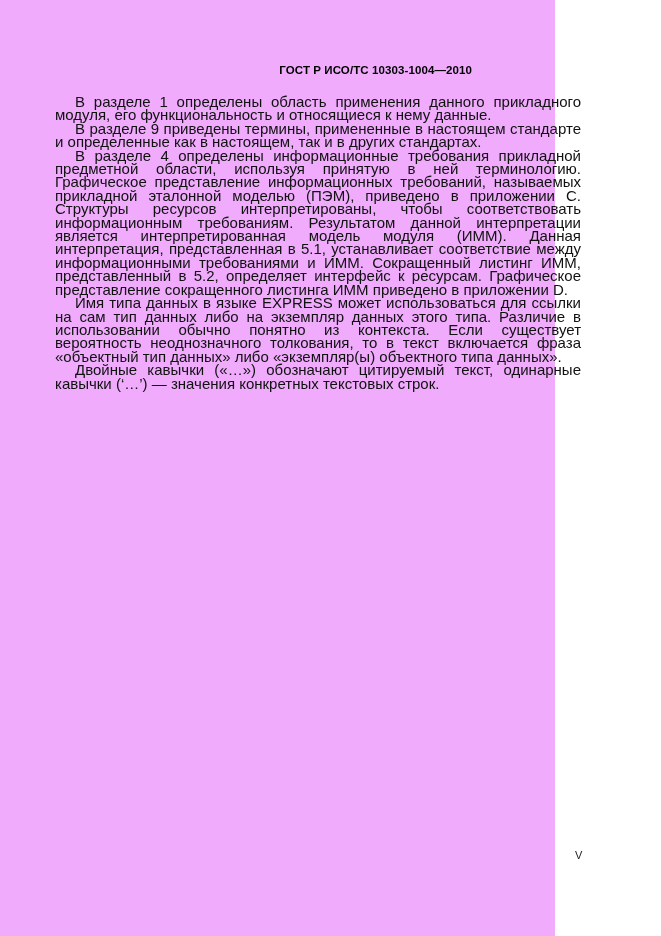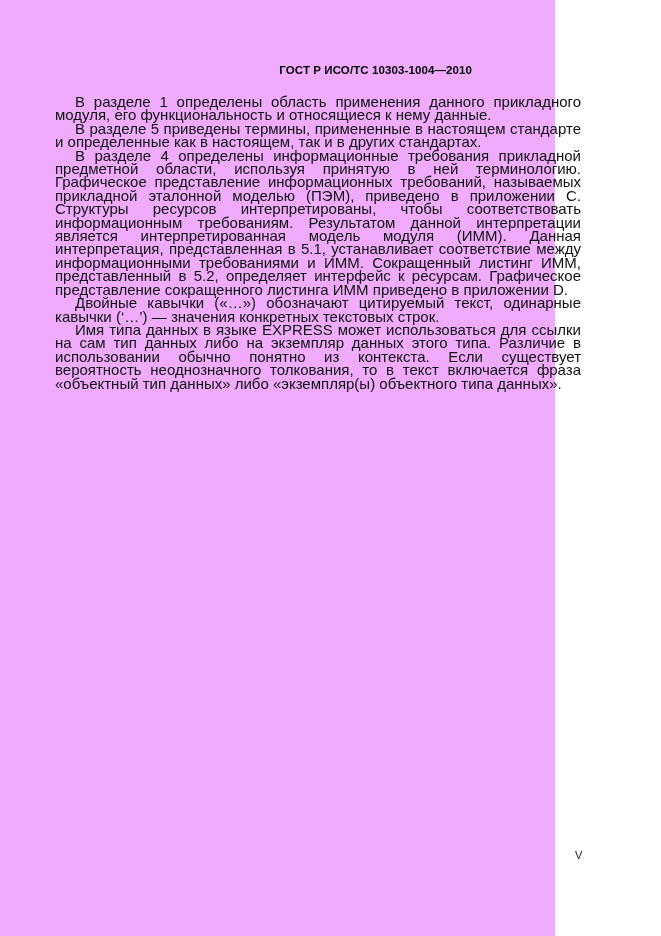--- a/index.html
+++ b/index.html
@@ -24,20 +24,20 @@
   }
 </style>
 </head>
 <body>
 
 <div class="page">
   <div class="header">ГОСТ Р ИСО/ТС 10303-1004—2010</div>
 
   <div class="body-text">
     <p>В разделе 1 определены область применения данного прикладного модуля, его функциональ­ность и относящиеся к нему данные.</p>
-    <p>В разделе 5 приведены термины, примененные в настоящем стандарте и определенные как в на­стоящем, так и в других стандартах.</p>
+    <p>В разделе 9 приведены термины, примененные в настоящем стандарте и определенные как в на­стоящем, так и в других стандартах.</p>
     <p>В разделе 4 определены информационные требования прикладной предметной области, используя принятую в ней терминологию. Графическое представление информационных требований, называемых прикладной эталонной моделью (ПЭМ), приведено в приложении С. Структуры ресурсов интерпретирова­ны, чтобы соответствовать информационным требованиям. Результатом данной интерпретации являет­ся интерпретированная модель модуля (ИММ). Данная интерпретация, представленная в 5.1, устанавливает соответствие между информационными требованиями и ИММ. Сокращенный листинг ИММ, представленный в 5.2, определяет интерфейс к ресурсам. Графическое представление сокращен­ного листинга ИММ приведено в приложении D.</p>
+    <p>Имя типа данных в языке EXPRESS может использоваться для ссылки на сам тип данных либо на экземпляр данных этого типа. Различие в использовании обычно понятно из контекста. Если существу­ет вероятность неоднозначного толкования, то в текст включается фраза «объектный тип данных» либо «экземпляр(ы) объектного типа данных».</p>
     <p>Двойные кавычки («…») обозначают цитируемый текст, одинарные кавычки (‘…’) — значения кон­кретных текстовых строк.</p>
-    <p>Имя типа данных в языке EXPRESS может использоваться для ссылки на сам тип данных либо на экземпляр данных этого типа. Различие в использовании обычно понятно из контекста. Если существу­ет вероятность неоднозначного толкования, то в текст включается фраза «объектный тип данных» либо «экземпляр(ы) объектного типа данных».</p>
   </div>
 
   <div class="page-number">V</div>
 </div>
 
 </body></html>

